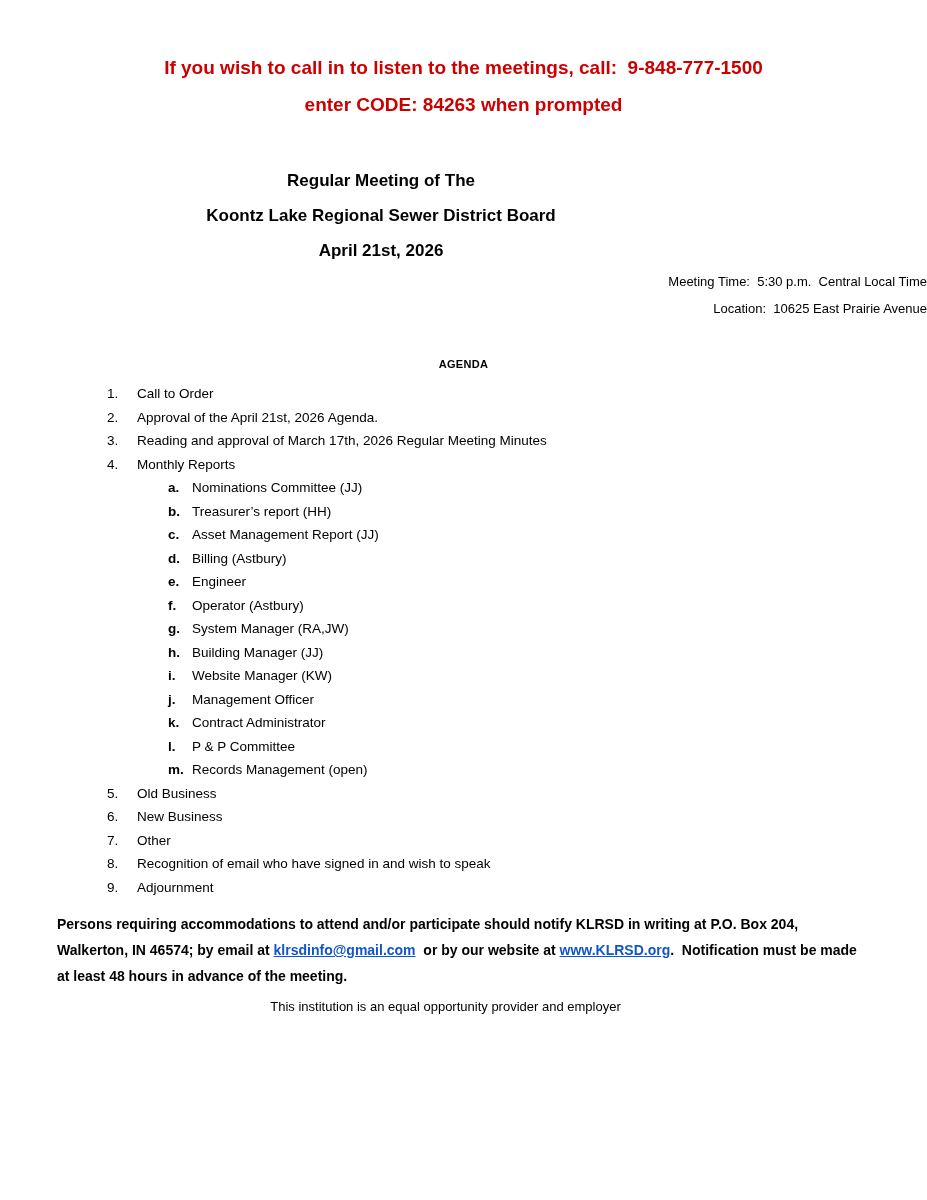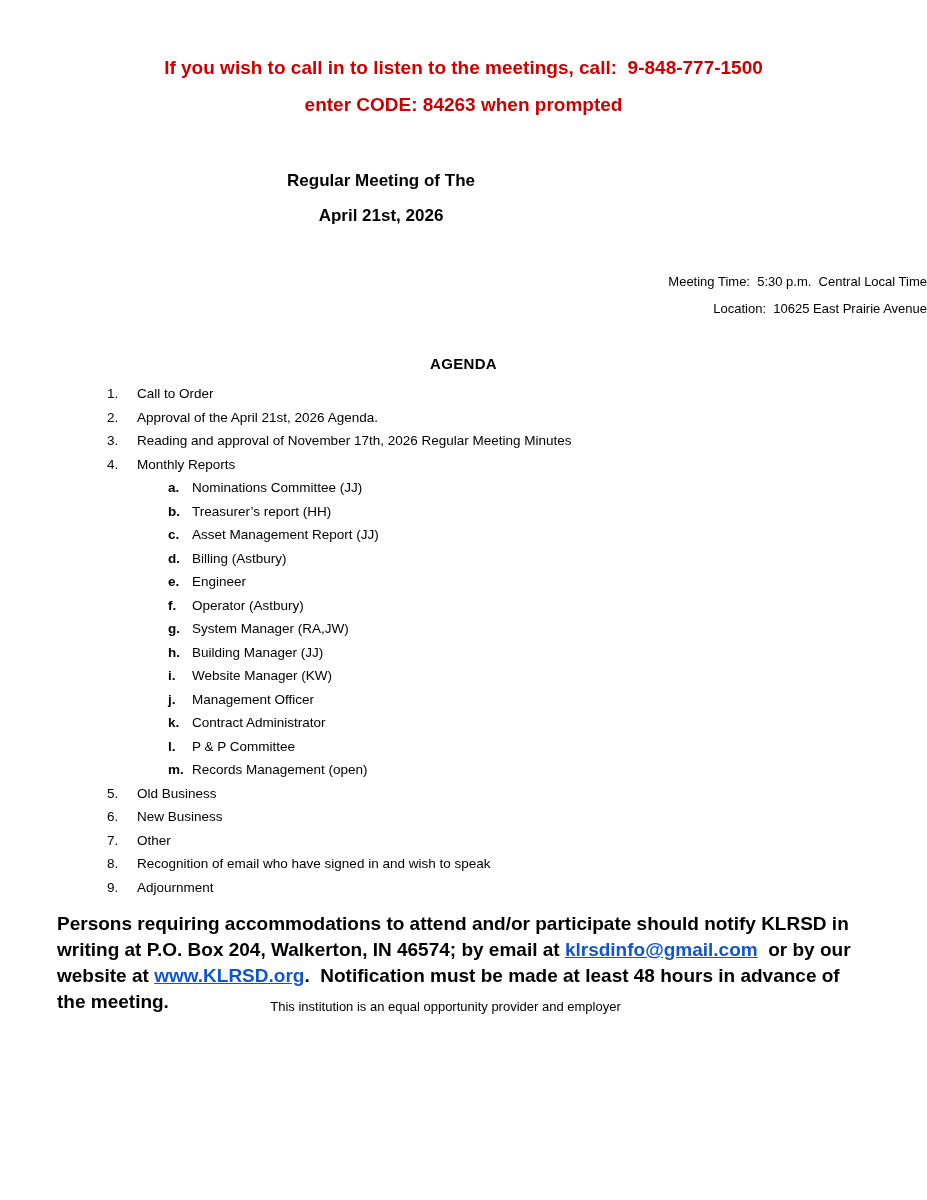--- a/index.html
+++ b/index.html
@@ -46,21 +46,21 @@
     text-align: right;
     font-size: 13px;
     line-height: 27px;
     color: #000000;
   }
 
   .agenda-heading {
     position: absolute;
     top: 355px; left: 0; width: 927px;
     text-align: center;
-    font-size: 15px;
+    font-size: 11px;
     font-weight: bold;
     line-height: 18px;
     letter-spacing: 0.3px;
   }
 
   .agenda-list {
     position: absolute;
     top: 382px; left: 107px; width: 720px;
     font-size: 13.5px;
     line-height: 23.5px;
@@ -73,21 +73,21 @@
   .agenda-row .itemtext { flex: 1; }
   .subwrap { padding-left: 61px; }
   .agenda-row.sub .marker {
     flex: 0 0 24px;
     font-weight: bold;
   }
 
   .notice {
     position: absolute;
     top: 911px; left: 57px; width: 815px;
-    font-size: 19px;
+    font-size: 14px;
     font-weight: bold;
     line-height: 26px;
     color: #000000;
   }
   .notice a {
     color: var(--link-blue, #1155CC);
     text-decoration: underline;
     font-weight: bold;
     cursor: pointer;
   }
@@ -107,20 +107,21 @@
 
 <div class="page">
 
   <div class="callin">
     <div class="prewrap">If you wish to call in to listen to the meetings, call:  9-848-777-1500</div>
     <div class="prewrap">enter CODE: 84263 when prompted</div>
   </div>
 
   <div class="title-block">
     <div class="prewrap">Regular Meeting of The</div>
+    <div class="prewrap">Koontz Lake Regional Sewer District Board</div>
     <div class="prewrap">April 21st, 2026</div>
   </div>
 
   <div class="details-block">
     <div class="prewrap">Meeting Time:  5:30 p.m.  Central Local Time</div>
     <div class="prewrap">Location:  10625 East Prairie Avenue</div>
   </div>
 
   <div class="agenda-heading prewrap">AGENDA</div>
 
@@ -142,21 +143,21 @@
           <span class="itemtext prewrap">Approval of the April 21st, 2026 Agenda.</span>
         </div>
         <div class="subwrap">
           
         </div>
       </div>
 
       <div class="agenda-item-group">
         <div class="agenda-row">
           <span class="marker prewrap">3.</span>
-          <span class="itemtext prewrap">Reading and approval of November 17th, 2026 Regular Meeting Minutes</span>
+          <span class="itemtext prewrap">Reading and approval of March 17th, 2026 Regular Meeting Minutes</span>
         </div>
         <div class="subwrap">
           
         </div>
       </div>
 
       <div class="agenda-item-group">
         <div class="agenda-row">
           <span class="marker prewrap">4.</span>
           <span class="itemtext prewrap">Monthly Reports</span>

